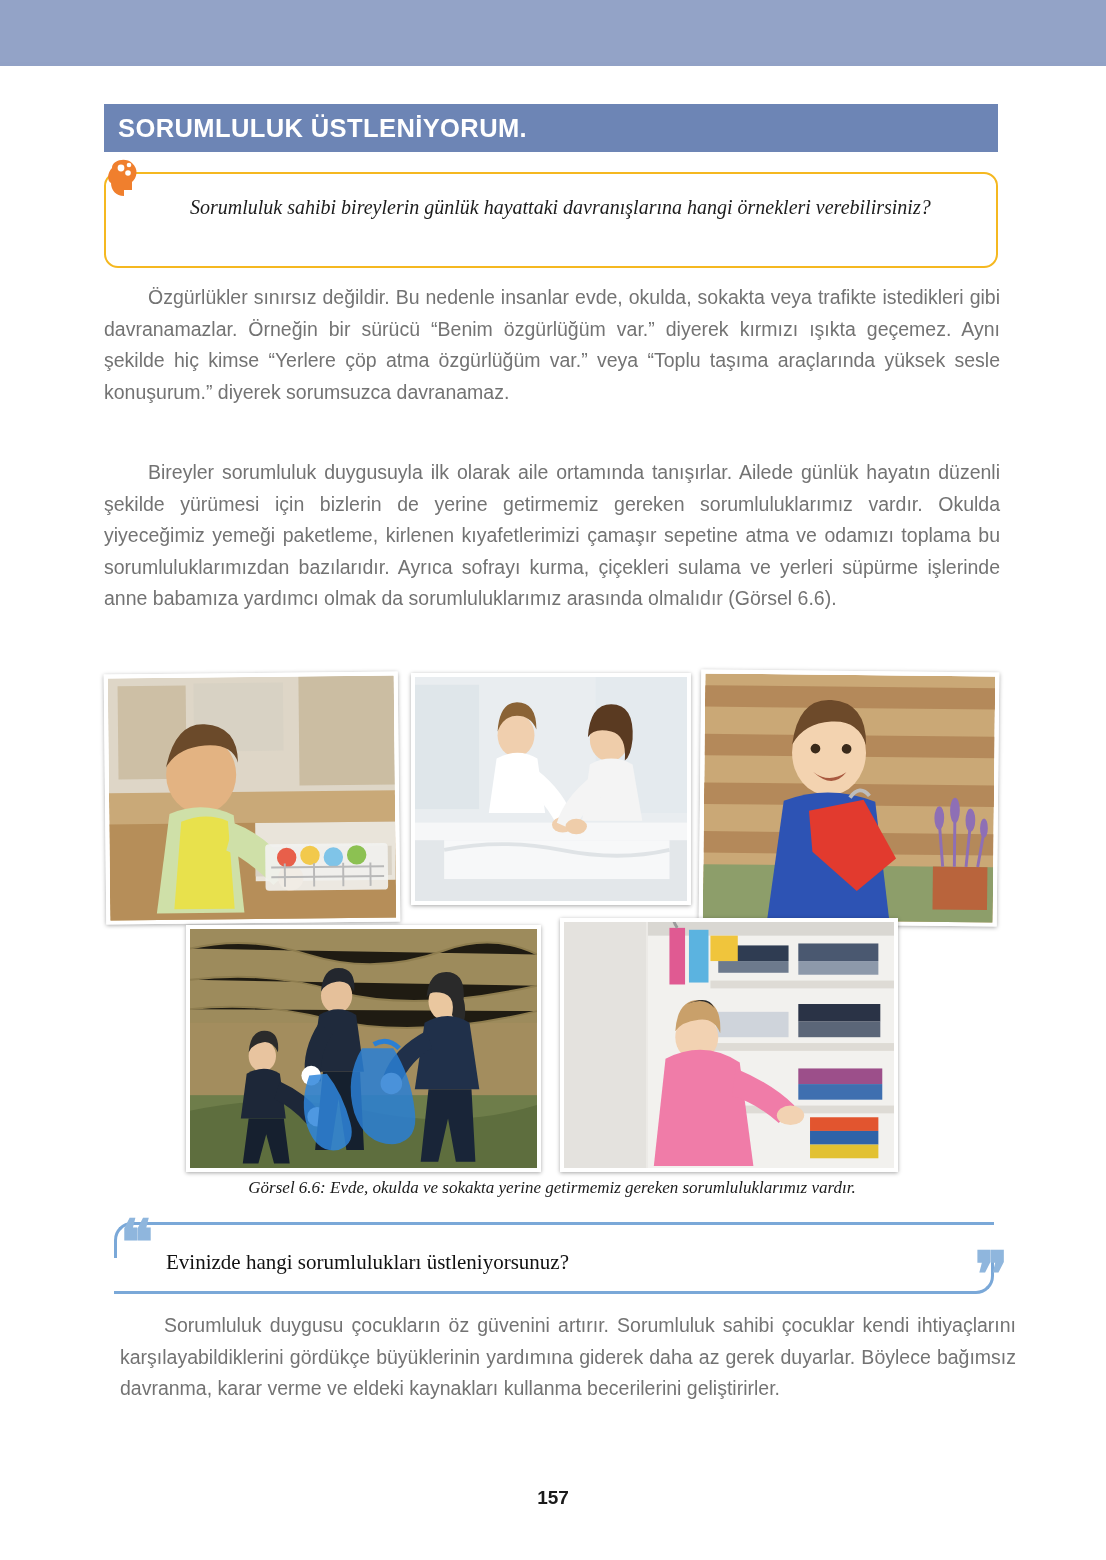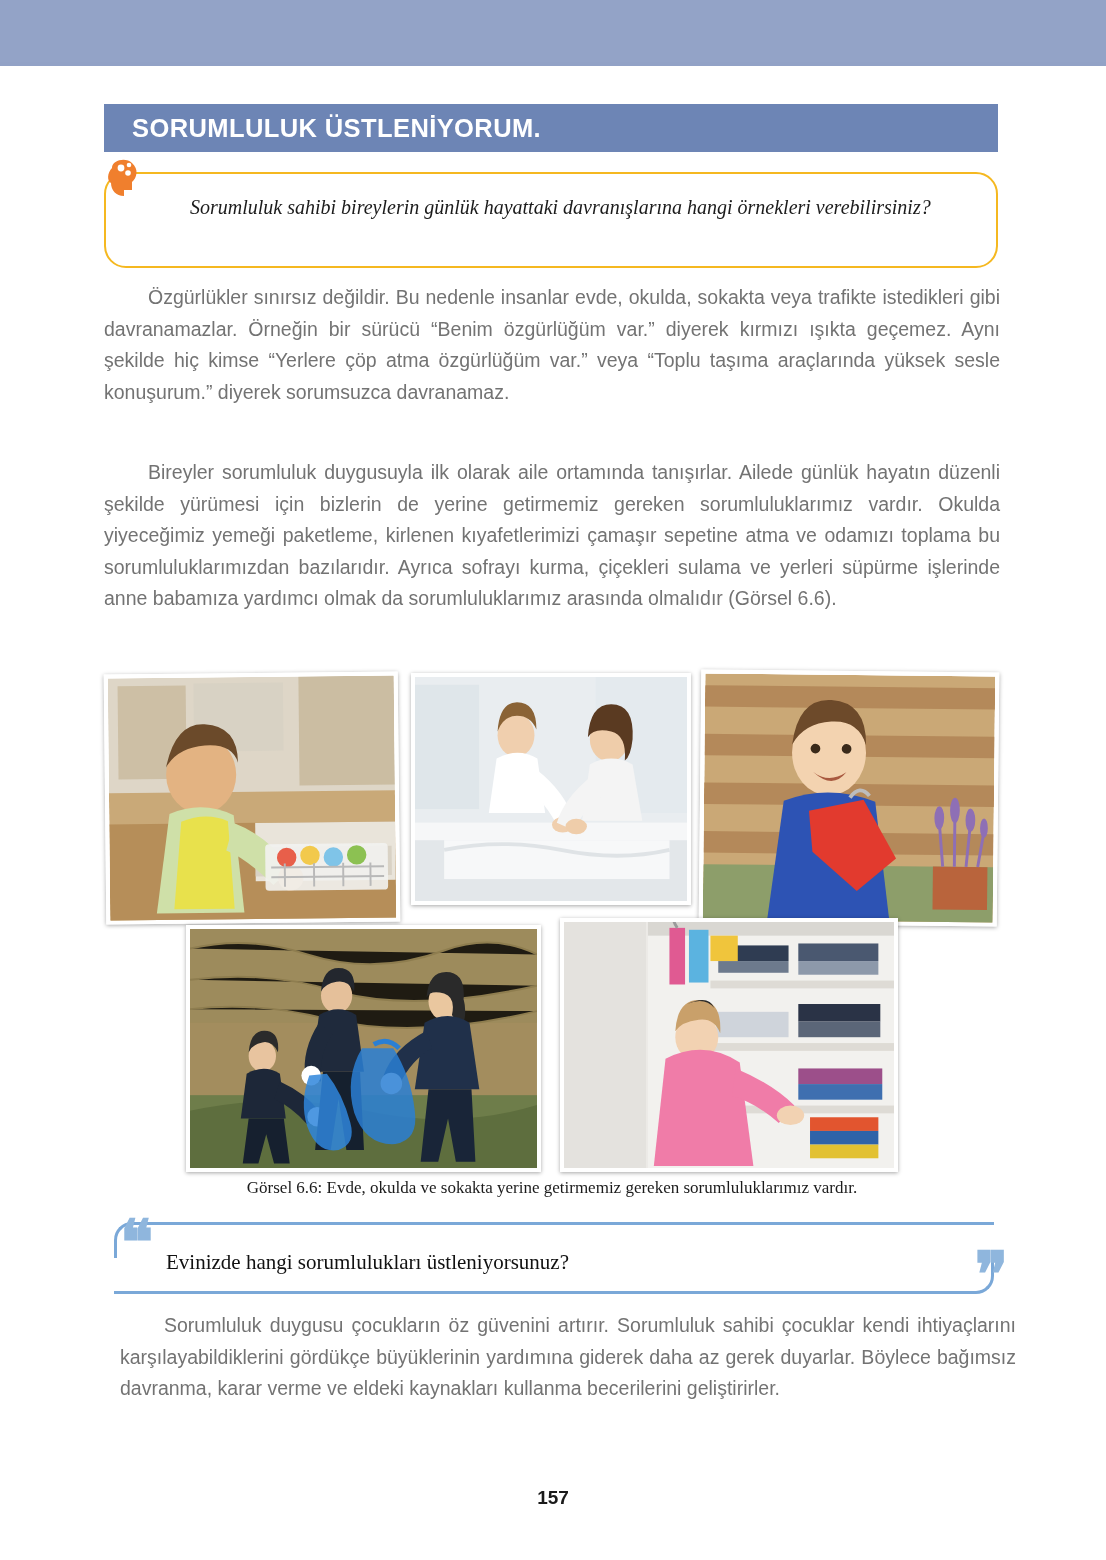--- a/index.html
+++ b/index.html
@@ -51,32 +51,32 @@
     height: 48px;
     background: #6d85b5;
     display: flex;
     align-items: center;
   }
   .title-bar .title-text {
     color: #ffffff;
     font-size: 25.5px;
     font-weight: bold;
     letter-spacing: 0.4px;
-    padding-left: 28px;
+    padding-left: 14px;
   }
 
   
   .question-box {
     position: absolute;
     left: 104px;
     top: 172px;
     width: 894px;
     height: 96px;
     border: 2.5px solid #f5b820;
-    border-radius: 22px;
+    border-radius: 14px;
     box-sizing: border-box;
     background: #ffffff;
     padding-left: 36px;
   }
   .question-box .q-text {
     position: absolute;
     left: 44px;
     top: 18px;
     width: 830px;
     font-family: "Liberation Serif", serif;
@@ -125,20 +125,21 @@
   #photo4 { left: 186px; top: 925px; width: 355px; height: 247px; }
   #photo5 { left: 560px; top: 918px; width: 338px; height: 254px; }
 
   .caption {
     position: absolute;
     left: 104px;
     top: 1178px;
     width: 896px;
     text-align: center;
     font-family: "Liberation Serif", serif;
+    font-style: italic;
     font-size: 17px;
     color: #1b1b1b;
   }
 
   
   .quote-box {
     position: absolute;
     left: 114px;
     top: 1222px;
     width: 880px;

